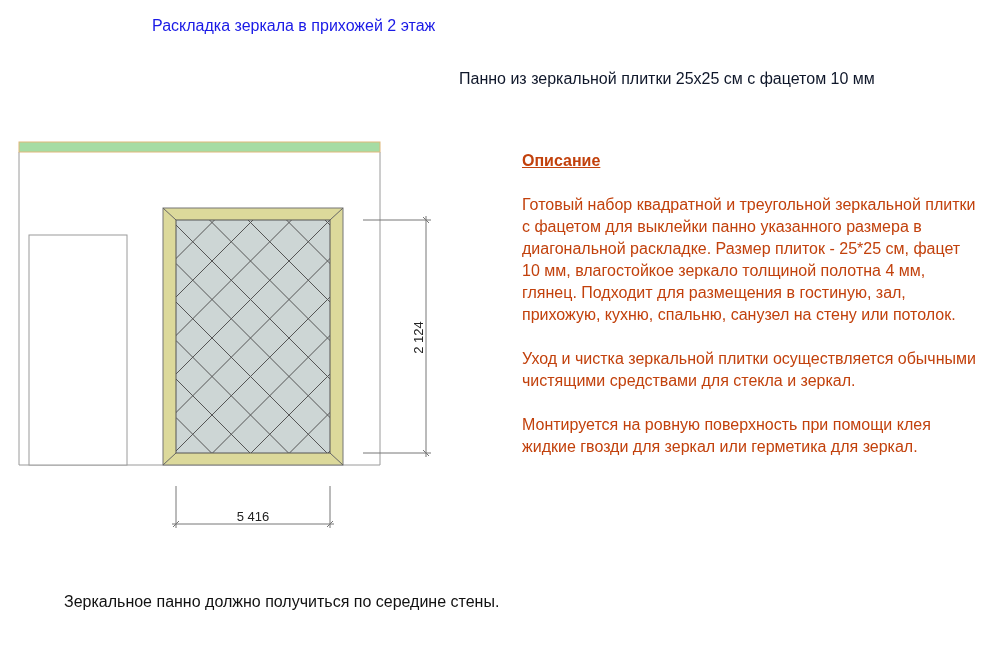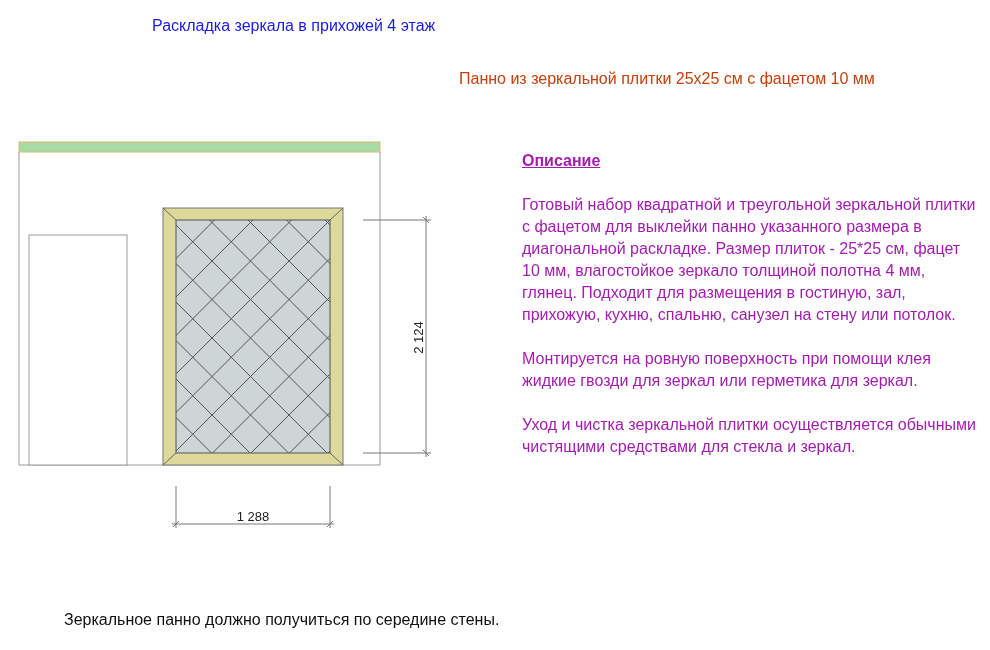--- a/index.html
+++ b/index.html
@@ -1,29 +1,29 @@
 <!DOCTYPE html>
 <html><head>
 <meta charset="utf-8">
 <style>
   html, body { margin:0; padding:0; background:#ffffff; }
   body { width:990px; height:650px; position:relative; overflow:hidden;
          font-family:"Liberation Sans", sans-serif; color:#111; }
   .title { position:absolute; left:152px; top:17px; font-size:16px; color:#1a1ae6; }
-  .subtitle { position:absolute; left:459px; top:68px; font-size:16px; line-height:22px; color:#c2410c; }
-  .desc { position:absolute; left:522px; top:150px; width:460px; font-size:16px; line-height:22px; color:#a21caf; }
+  .subtitle { position:absolute; left:459px; top:68px; font-size:16px; line-height:22px; color:#0f172a; }
+  .desc { position:absolute; left:522px; top:150px; width:460px; font-size:16px; line-height:22px; color:#c2410c; }
   .desc h3 { margin:0 0 22px 0; font-size:16px; font-weight:bold; text-decoration:underline; }
   .desc p { margin:0 4px 22px 0; }
-  .footer { position:absolute; left:64px; top:611px; font-size:16px; color:#111; }
+  .footer { position:absolute; left:64px; top:593px; font-size:16px; color:#111; }
   svg.drawing { position:absolute; left:0; top:0; }
 </style>
 </head>
 <body>
 
-<div class="title">Раскладка зеркала в прихожей 4 этаж</div>
+<div class="title">Раскладка зеркала в прихожей 2 этаж</div>
 
 <div class="subtitle">
   <div>Панно из зеркальной плитки 25x25 см с фацетом 10 мм</div>
 </div>
 
 <svg class="drawing" width="990" height="650" viewBox="0 0 990 650">
 
   <g>
     <line x1="19" y1="152" x2="19" y2="465" stroke="#9a9a9a" stroke-width="1"></line>
     <line x1="380" y1="152" x2="380" y2="465" stroke="#9a9a9a" stroke-width="1"></line>
@@ -97,22 +97,22 @@
   <g stroke="#777" stroke-width="1">
     <line x1="176" y1="486" x2="176" y2="528"></line>
     <line x1="330" y1="486" x2="330" y2="528"></line>
     <line x1="172" y1="524" x2="334" y2="524"></line>
     <line x1="173" y1="527" x2="179" y2="521"></line>
     <line x1="327" y1="527" x2="333" y2="521"></line>
   </g>
 </svg>
 
 <div style="position:absolute; left:398px; top:330px; font-size:13px; color:#222; transform:rotate(-90deg); transform-origin:center; width:40px; text-align:center;">2 124</div>
-<div style="position:absolute; left:223px; top:509px; font-size:13px; color:#222; width:60px; text-align:center;">1 288</div>
+<div style="position:absolute; left:223px; top:509px; font-size:13px; color:#222; width:60px; text-align:center;">5 416</div>
 
 <div class="desc">
   <h3>Описание</h3>
   <p>Готовый набор квадратной и треугольной зеркальной плитки с фацетом для выклейки панно указанного размера в диагональной раскладке. Размер плиток - 25*25 см, фацет 10 мм, влагостойкое зеркало толщиной полотна 4 мм, глянец. Подходит для размещения в гостиную, зал, прихожую, кухню, спальню, санузел на стену или потолок.</p>
+  <p>Уход и чистка зеркальной плитки осуществляется обычными чистящими средствами для стекла и зеркал.</p>
   <p>Монтируется на ровную поверхность при помощи клея жидкие гвозди для зеркал или герметика для зеркал.</p>
-  <p>Уход и чистка зеркальной плитки осуществляется обычными чистящими средствами для стекла и зеркал.</p>
 </div>
 
 <div class="footer">Зеркальное панно должно получиться по середине стены.</div>
 
 </body></html>

